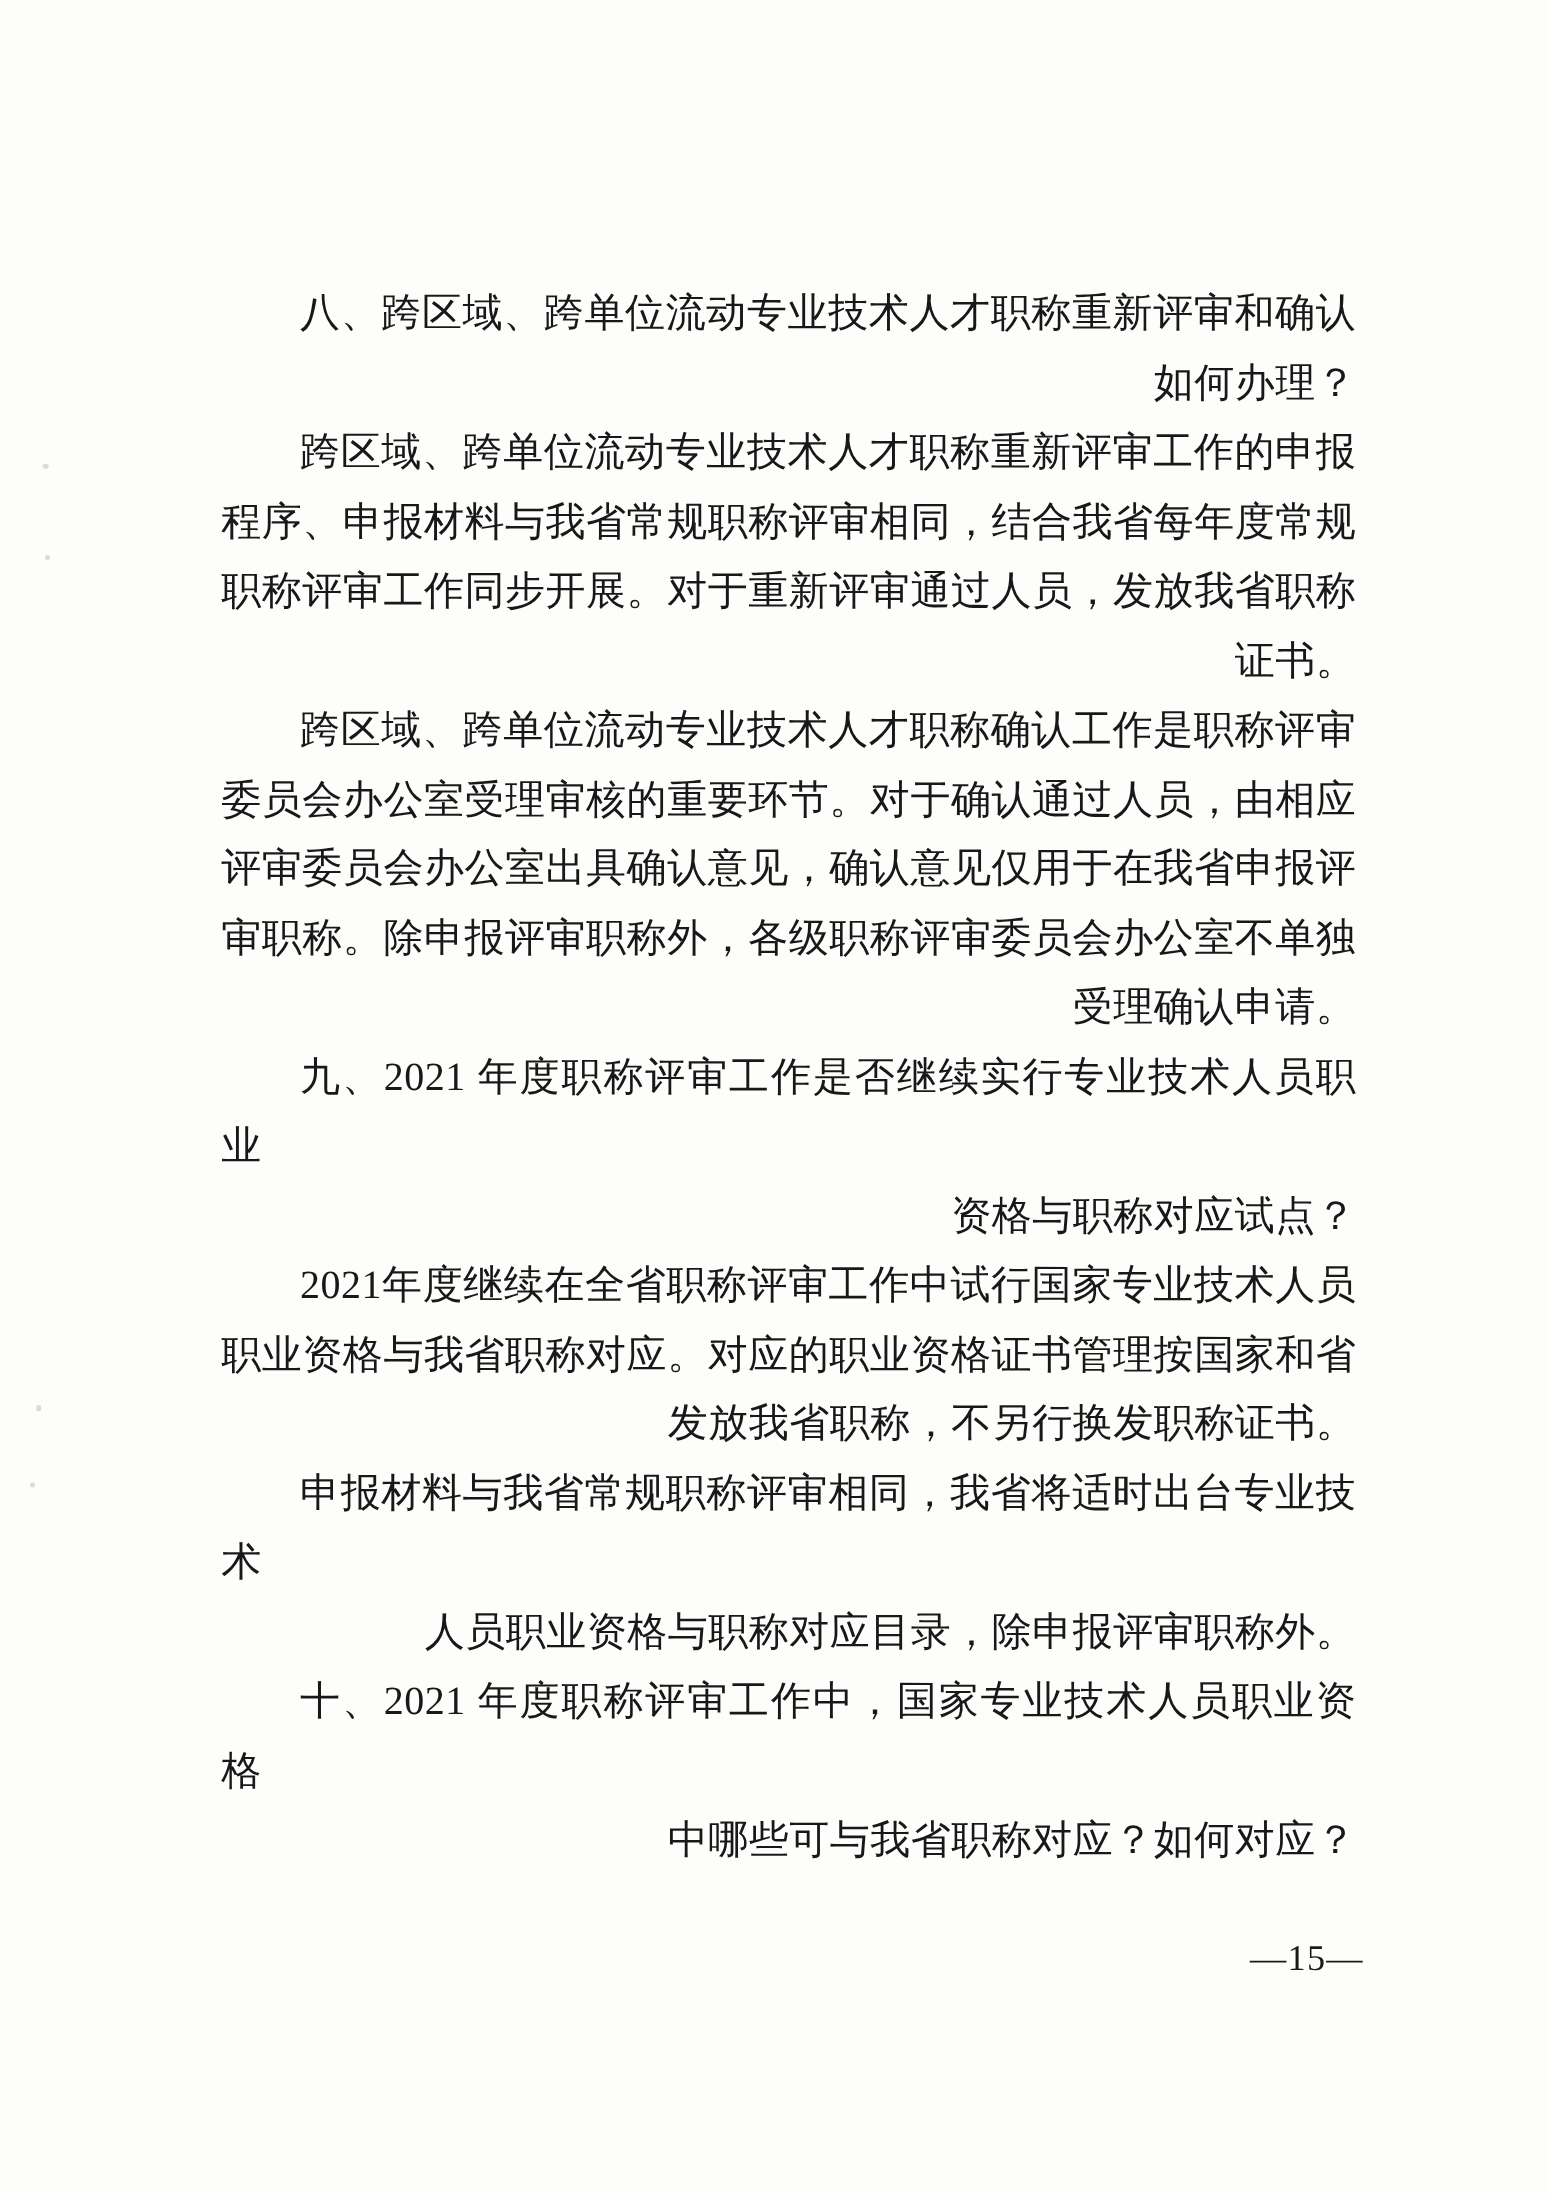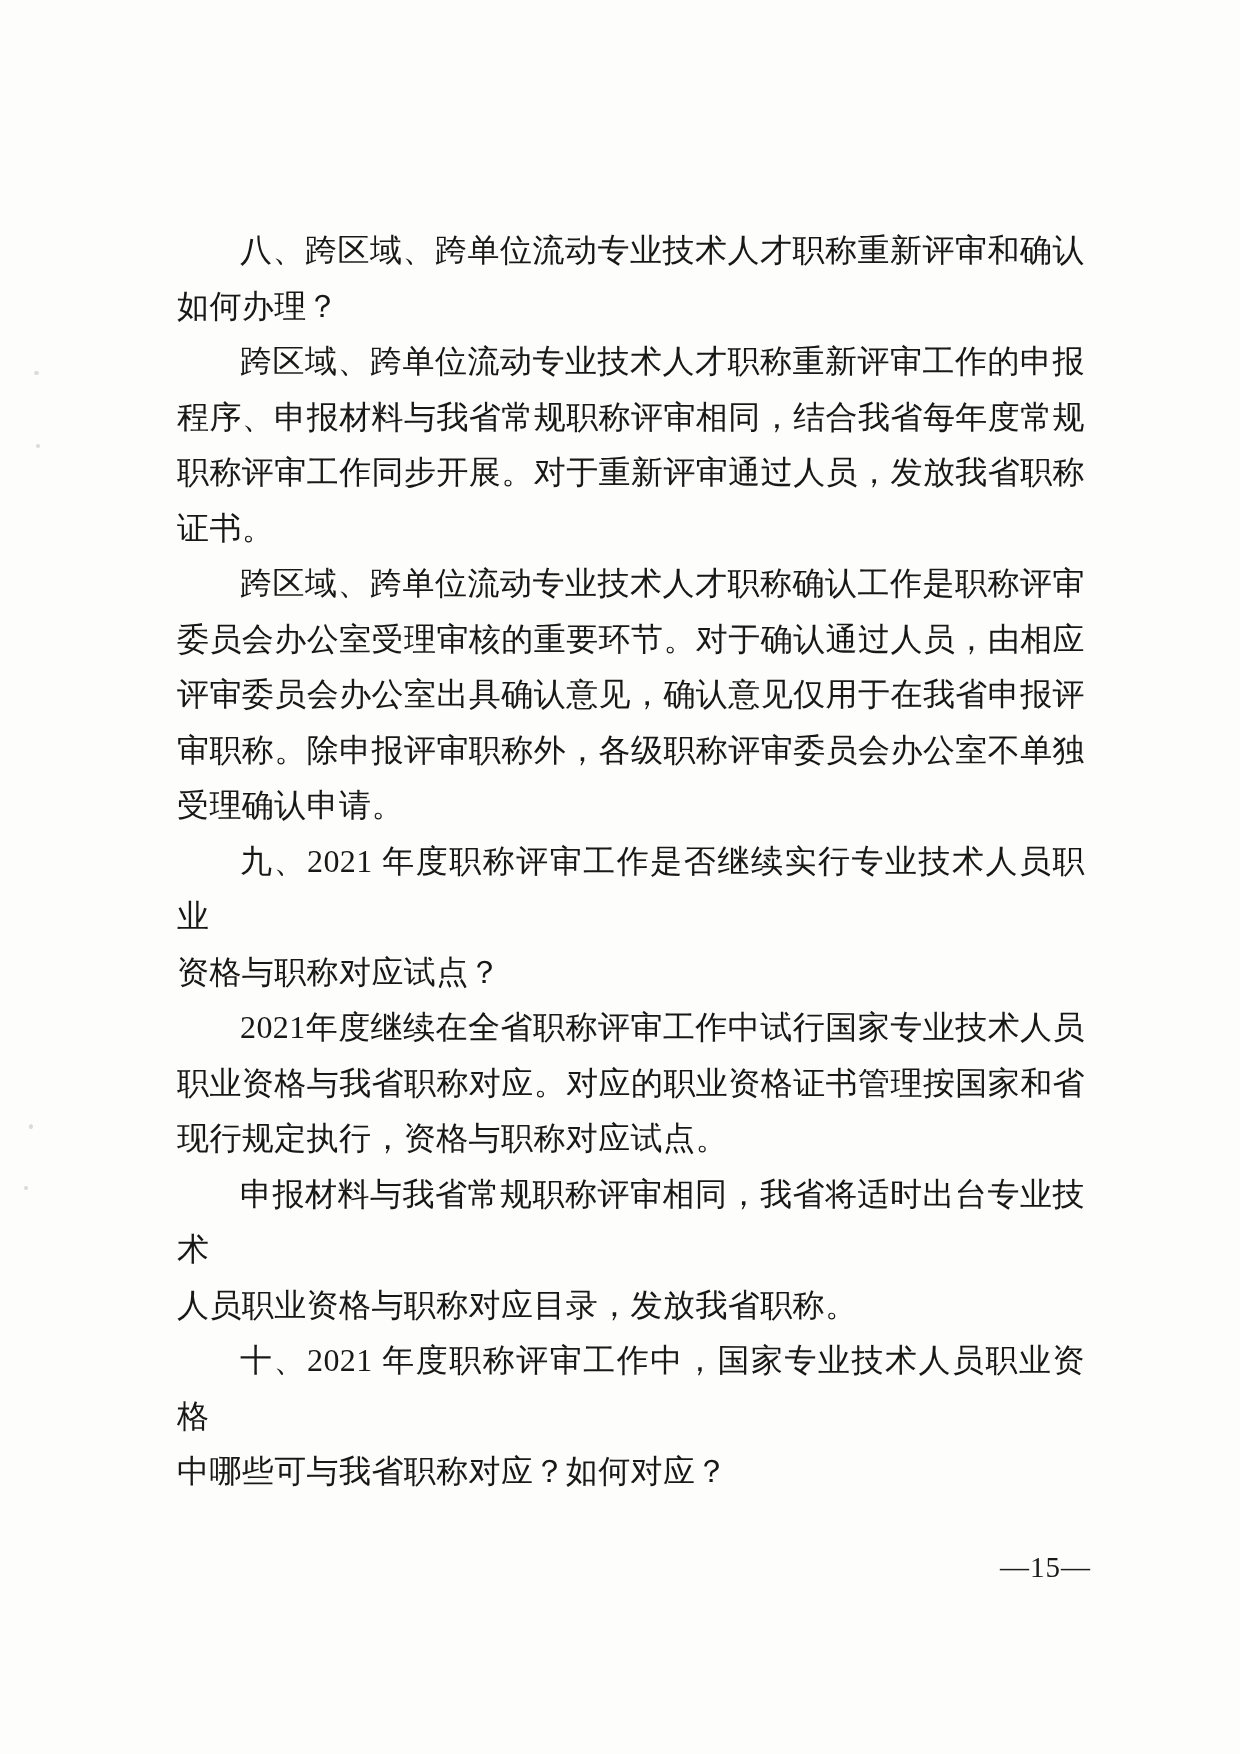--- a/index.html
+++ b/index.html
@@ -19,21 +19,21 @@
   }
   .content {
     position: absolute;
     left: 177px;
     top: 223px;
     width: 908px;
     font-size: 32px;
     line-height: 55.5px;
     letter-spacing: 0.4px;
   }
-  .line { text-align: left; white-space: normal; }
+  .line { text-align: right; white-space: normal; }
   .j { text-align: justify; text-align-last: justify; }
   .i { text-indent: 63px; }
   .bold { font-weight: 400; }
   .block { margin: 0; padding: 0; }
   .pageno {
     position: absolute;
     left: 1000px;
     top: 1551px;
     font-size: 29px;
     letter-spacing: 1px;
@@ -75,26 +75,26 @@
     </div>
 
     <div class="block">
       <div class="line bold i j">九、2021 年度职称评审工作是否继续实行专业技术人员职业</div>
       <div class="line bold">资格与职称对应试点？</div>
     </div>
 
     <div class="block">
       <div class="line i j">2021年度继续在全省职称评审工作中试行国家专业技术人员</div>
       <div class="line j">职业资格与我省职称对应。对应的职业资格证书管理按国家和省</div>
-      <div class="line">现行规定执行，资格与职称对应试点。</div>
+      <div class="line">发放我省职称，不另行换发职称证书。</div>
     </div>
 
     <div class="block">
       <div class="line i j">申报材料与我省常规职称评审相同，我省将适时出台专业技术</div>
-      <div class="line">人员职业资格与职称对应目录，发放我省职称。</div>
+      <div class="line">人员职业资格与职称对应目录，除申报评审职称外。</div>
     </div>
 
     <div class="block">
       <div class="line bold i j">十、2021 年度职称评审工作中，国家专业技术人员职业资格</div>
       <div class="line bold">中哪些可与我省职称对应？如何对应？</div>
     </div>
 
 
   </div>
 

